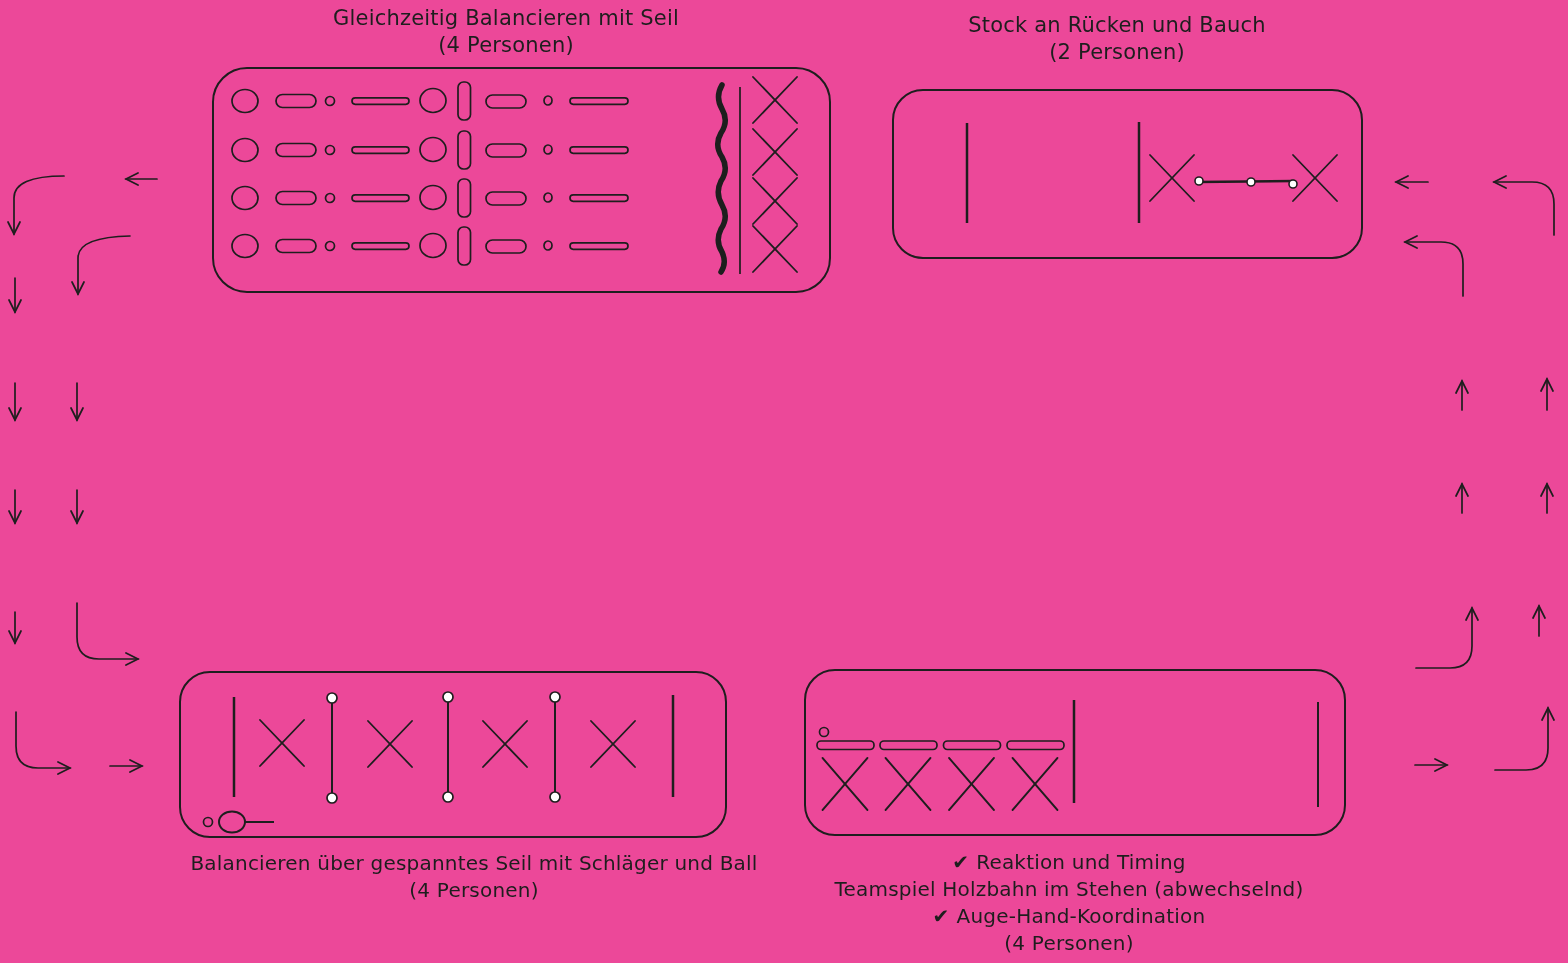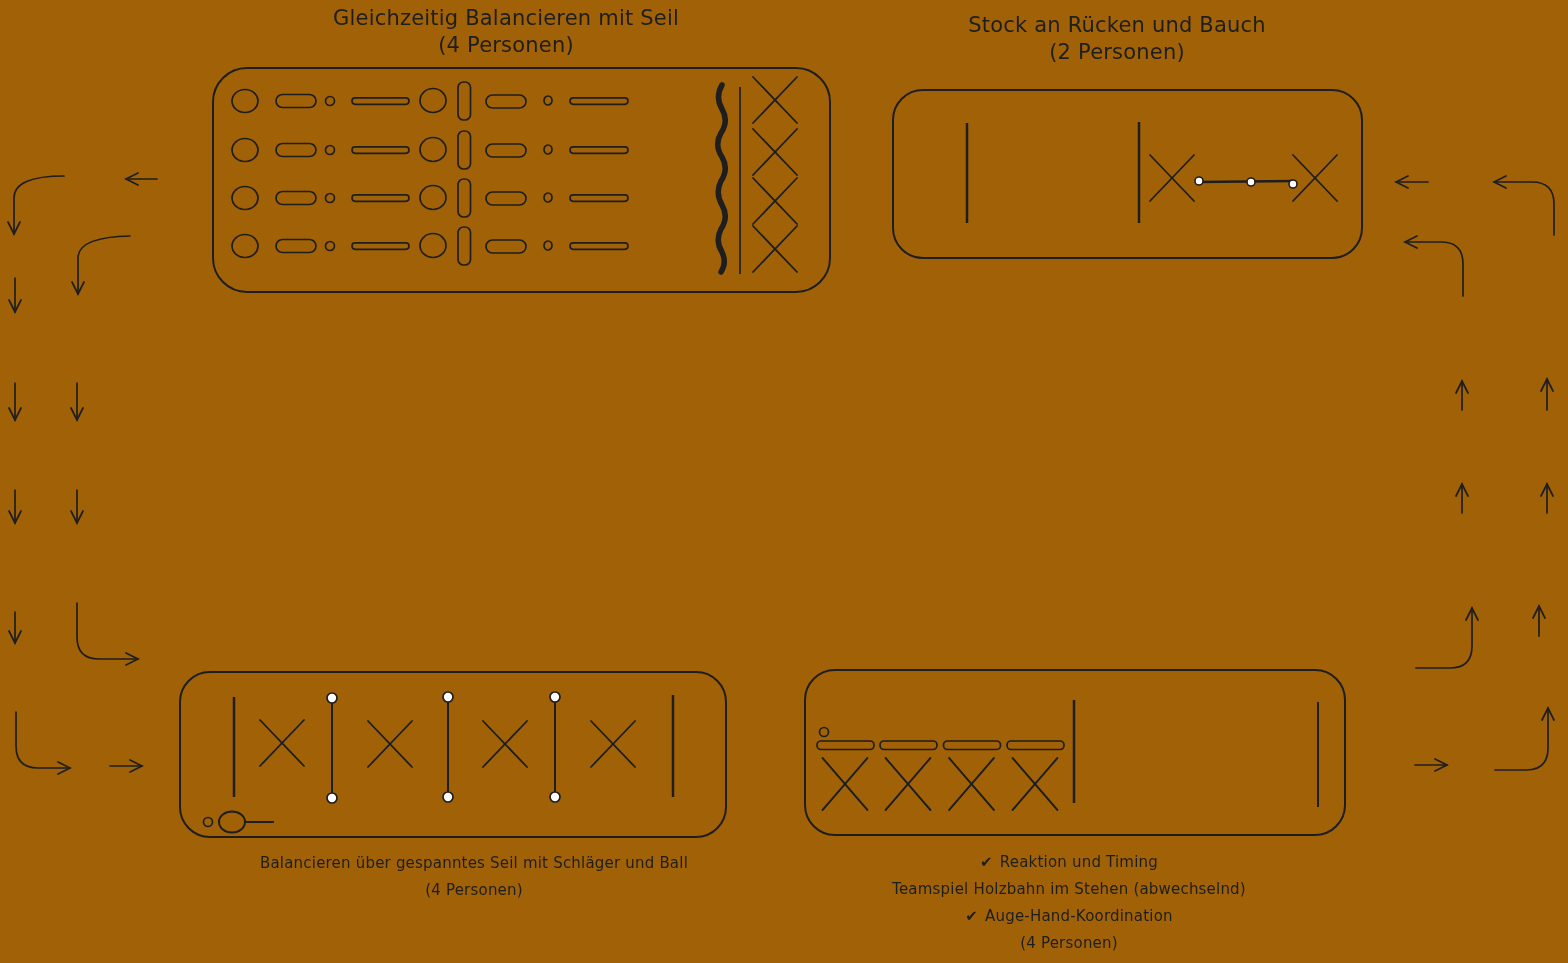--- a/index.html
+++ b/index.html
@@ -1,22 +1,22 @@
 <!DOCTYPE html>
 <html><head>
 <meta charset="utf-8">
 <style>
   html,body{margin:0;padding:0;background:#fff;}
   .canvas{
-    position:relative;width:1568px;height:963px;background:#a16207;
+    position:relative;width:1568px;height:963px;background:#ec4899;
     font-family:"DejaVu Sans","Liberation Sans",sans-serif;color:#1e1e1e;overflow:hidden;
   }
   .canvas > svg{position:absolute;left:0;top:0;}
   .label{position:absolute;text-align:center;line-height:27px;font-size:21px;letter-spacing:.2px;white-space:nowrap;}
-  .label.caption{font-size:15px;}
+  .label.caption{font-size:20px;}
   .label div{white-space:nowrap;}
   .check{font-weight:bold;margin-right:7px;}
 </style>
 </head>
 <body>
 
 <div class="canvas">
 
   <svg width="1568" height="963" viewBox="0 0 1568 963">
     <defs>

